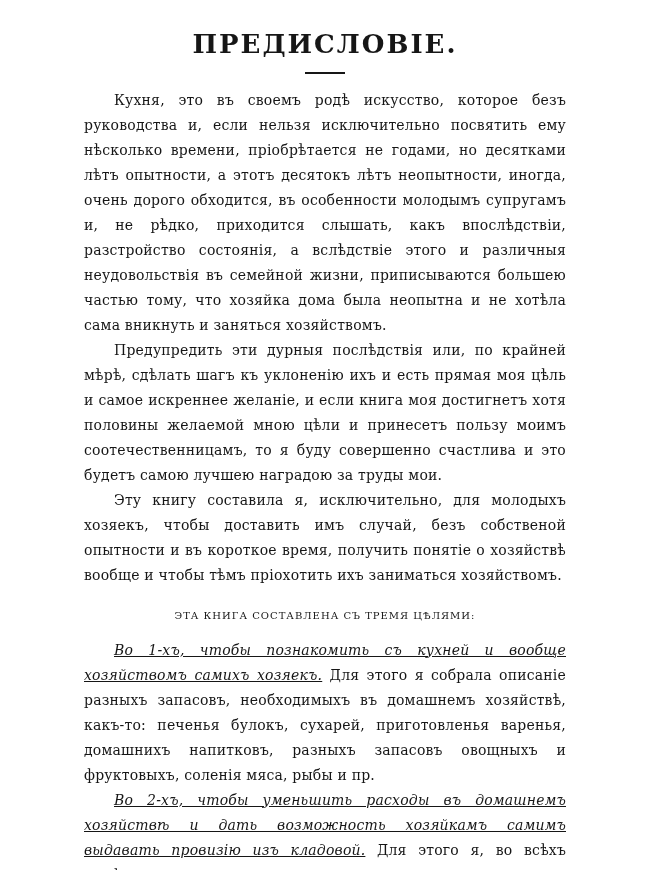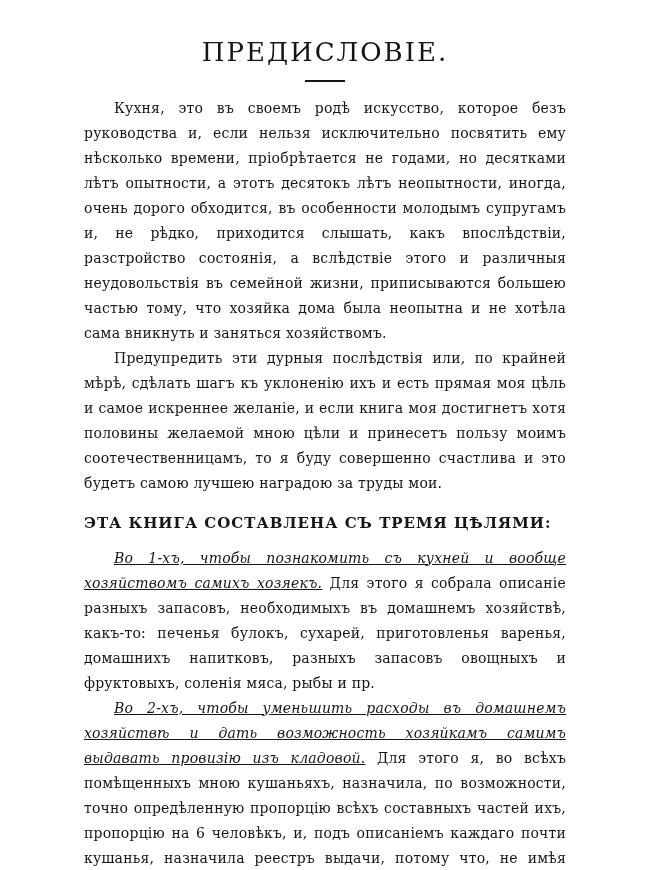--- a/index.html
+++ b/index.html
@@ -15,24 +15,24 @@
     color: var(--ink, #161616);
   }
   .sheet {
     width: 650px;
     height: 870px;
     background: var(--paper, #ffffff);
     box-sizing: border-box;
     padding-top: 30px;
   }
   .page-title {
-    margin: 8px;
+    margin: 0;
     text-align: center;
     font-size: 26px;
-    font-weight: normal;
+    font-weight: bold;
     letter-spacing: 2px;
     line-height: 1.1;
   }
   .title-rule {
     width: 40px;
     height: 2px;
     background: var(--ink, #161616);
     margin: 13px auto 14px auto;
   }
   .text-block {
@@ -46,36 +46,38 @@
   .para {
     margin: 0;
     text-indent: 30px;
   }
   .seg.italic {
     font-style: italic;
     text-decoration: underline;
   }
   .section-heading {
     margin: 15px 0 10px 0;
-    font-size: 15px;
-    font-weight: bold;
+    text-align: center;
+    font-size: 10px;
+    font-weight: normal;
     letter-spacing: 1px;
     text-indent: 0;
   }
 </style>
 </head>
 <body>
 
 <div class="sheet">
   <h1 class="page-title">ПРЕДИСЛОВІЕ.</h1>
   <div class="title-rule"></div>
   <div class="text-block">
     <div id="intro-paragraphs">
         <p class="para"><span class="seg">Кухня, это въ своемъ родѣ искусство, которое безъ руководства и, если нельзя исключительно посвятить ему нѣсколько времени, пріобрѣтается не годами, но десятками лѣтъ опытности, а этотъ десятокъ лѣтъ неопытности, иногда, очень дорого обходится, въ особенности молодымъ супругамъ и, не рѣдко, приходится слышать, какъ впослѣдствіи, разстройство состоянія, а вслѣдствіе этого и различныя неудовольствія въ семейной жизни, приписываются большею частью тому, что хозяйка дома была неопытна и не хотѣла сама вникнуть и заняться хозяйствомъ.</span></p>
         <p class="para"><span class="seg">Предупредить эти дурныя послѣдствія или, по крайней мѣрѣ, сдѣлать шагъ къ уклоненію ихъ и есть прямая моя цѣль и самое искреннее желаніе, и если книга моя достигнетъ хотя половины желаемой мною цѣли и принесетъ пользу моимъ соотечественницамъ, то я буду совершенно счастлива и это будетъ самою лучшею наградою за труды мои.</span></p>
+        <p class="para"><span class="seg">Эту книгу составила я, исключительно, для молодыхъ хозяекъ, чтобы доставить имъ случай, безъ собственой опытности и въ короткое время, получить понятіе о хозяйствѣ вообще и чтобы тѣмъ пріохотить ихъ заниматься хозяйствомъ.</span></p>
       </div>
     <h2 class="section-heading">ЭТА КНИГА СОСТАВЛЕНА СЪ ТРЕМЯ ЦѢЛЯМИ:</h2>
     <div id="aim-paragraphs">
         <p class="para"><span class="seg italic">Во 1-хъ, чтобы познакомить съ кухней и вообще хозяйствомъ самихъ хозяекъ.</span><span class="seg"> Для этого я собрала описаніе разныхъ запасовъ, необходимыхъ въ домашнемъ хозяйствѣ, какъ-то: печенья булокъ, сухарей, приготовленья варенья, домашнихъ напитковъ, разныхъ запасовъ овощныхъ и фруктовыхъ, соленія мяса, рыбы и пр.</span></p>
         <p class="para"><span class="seg italic">Во 2-хъ, чтобы уменьшить расходы въ домашнемъ хозяйствѣ и дать возможность хозяйкамъ самимъ выдавать провизію изъ кладовой.</span><span class="seg"> Для этого я, во всѣхъ помѣщенныхъ мною кушаньяхъ, назначила, по возможности, точно опредѣленную пропорцію всѣхъ составныхъ частей ихъ, пропорцію на 6 человѣкъ, и, подъ описаніемъ каждаго почти кушанья, назначила реестръ выдачи, потому что, не имѣя передъ глазами реестра всего того, что входитъ въ составъ кушанья, не только хозяйка, но даже и поваръ, который исключительно тѣмъ занимается, не въ состояніи вдругъ припомнить всего, вслѣдствіе чего, впродолженіи цѣлаго утра до самаго обѣда, приходится, нѣсколько разъ, ходить въ кладовую, то за тѣмъ, то за другимъ, что, не говоря уже о томъ, что скоро наскучить, но и чрезвычайно затруднительно для самой хозяйки, а при свѣтской жизни даже и невозможно.</span></p>
       </div>
   </div>
 </div>
 
 </body></html>

